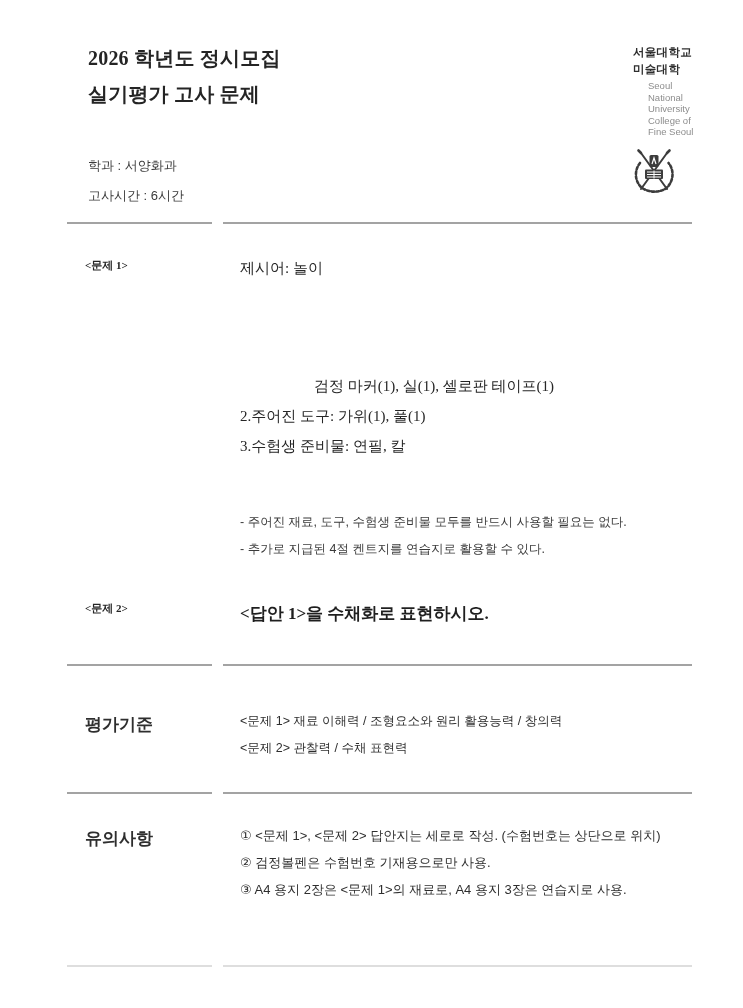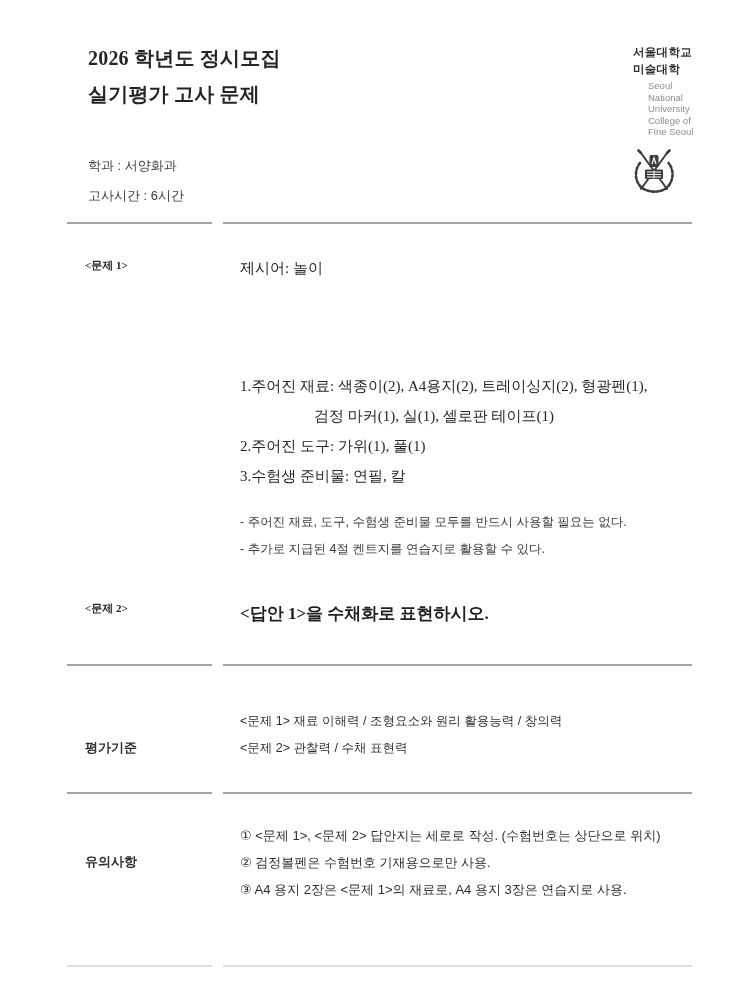--- a/index.html
+++ b/index.html
@@ -21,21 +21,21 @@
 
   
   .rule { position:absolute; height:1.5px; background:#a3a3a3; }
   .rule.light { background:#dedede; }
   .rule-l { left:67px;  width:145px; }
   .rule-r { left:223px; width:469px; }
 
   
   .sec-label { position:absolute; left:85px; font-family:"Liberation Serif","DejaVu Serif",serif;
                font-weight:bold; font-size:11px; color:#242424; }
-  .sec-label.sans { font-family:"Liberation Sans","DejaVu Sans",sans-serif; font-size:13px; color:#2e2e2e;margin-top:26px; }
+  .sec-label.sans { font-family:"Liberation Sans","DejaVu Sans",sans-serif; font-size:17px; color:#2e2e2e; }
   .content { position:absolute; left:240px; width:455px; }
 
   .prompt-line { font-family:"Liberation Serif","DejaVu Serif",serif; font-size:15px; color:#262626; }
   .instr { font-family:"Liberation Serif","DejaVu Serif",serif; font-weight:bold;
            font-size:17px; line-height:35px; color:#1f1f1f; }
   .mat-list { font-family:"Liberation Serif","DejaVu Serif",serif; font-size:15px;
               line-height:30px; color:#262626; }
   .mat-list .indent { padding-left:74px; }
   .notes { font-size:12.5px; line-height:27px; color:#3a3a3a; }
   .sans-lines { font-size:12.5px; line-height:27px; color:#2e2e2e; }
@@ -95,21 +95,20 @@
 
   <div class="rule rule-l" style="top:222px"></div>
   <div class="rule rule-r" style="top:222px"></div>
 
   <div class="sec-label" style="top:258px">&lt;문제 1&gt;</div>
 
   <div class="content prompt-line" style="top:259px">제시어: 놀이</div>
 
 
   <div class="content mat-list" style="top:371px">
-    <div>1.주어진 재료: 색종이(2), A4용지(2), 트레이싱지(2), 형광펜(1),</div>
     <div class="indent">검정 마커(1), 실(1), 셀로판 테이프(1)</div>
     <div>2.주어진 도구: 가위(1), 풀(1)</div>
     <div>3.수험생 준비물: 연필, 칼</div>
   </div>
 
   <div class="content notes" style="top:509px">
     <div>- 주어진 재료, 도구, 수험생 준비물 모두를 반드시 사용할 필요는 없다.</div>
     <div>- 추가로 지급된 4절 켄트지를 연습지로 활용할 수 있다.</div>
   </div>
 

